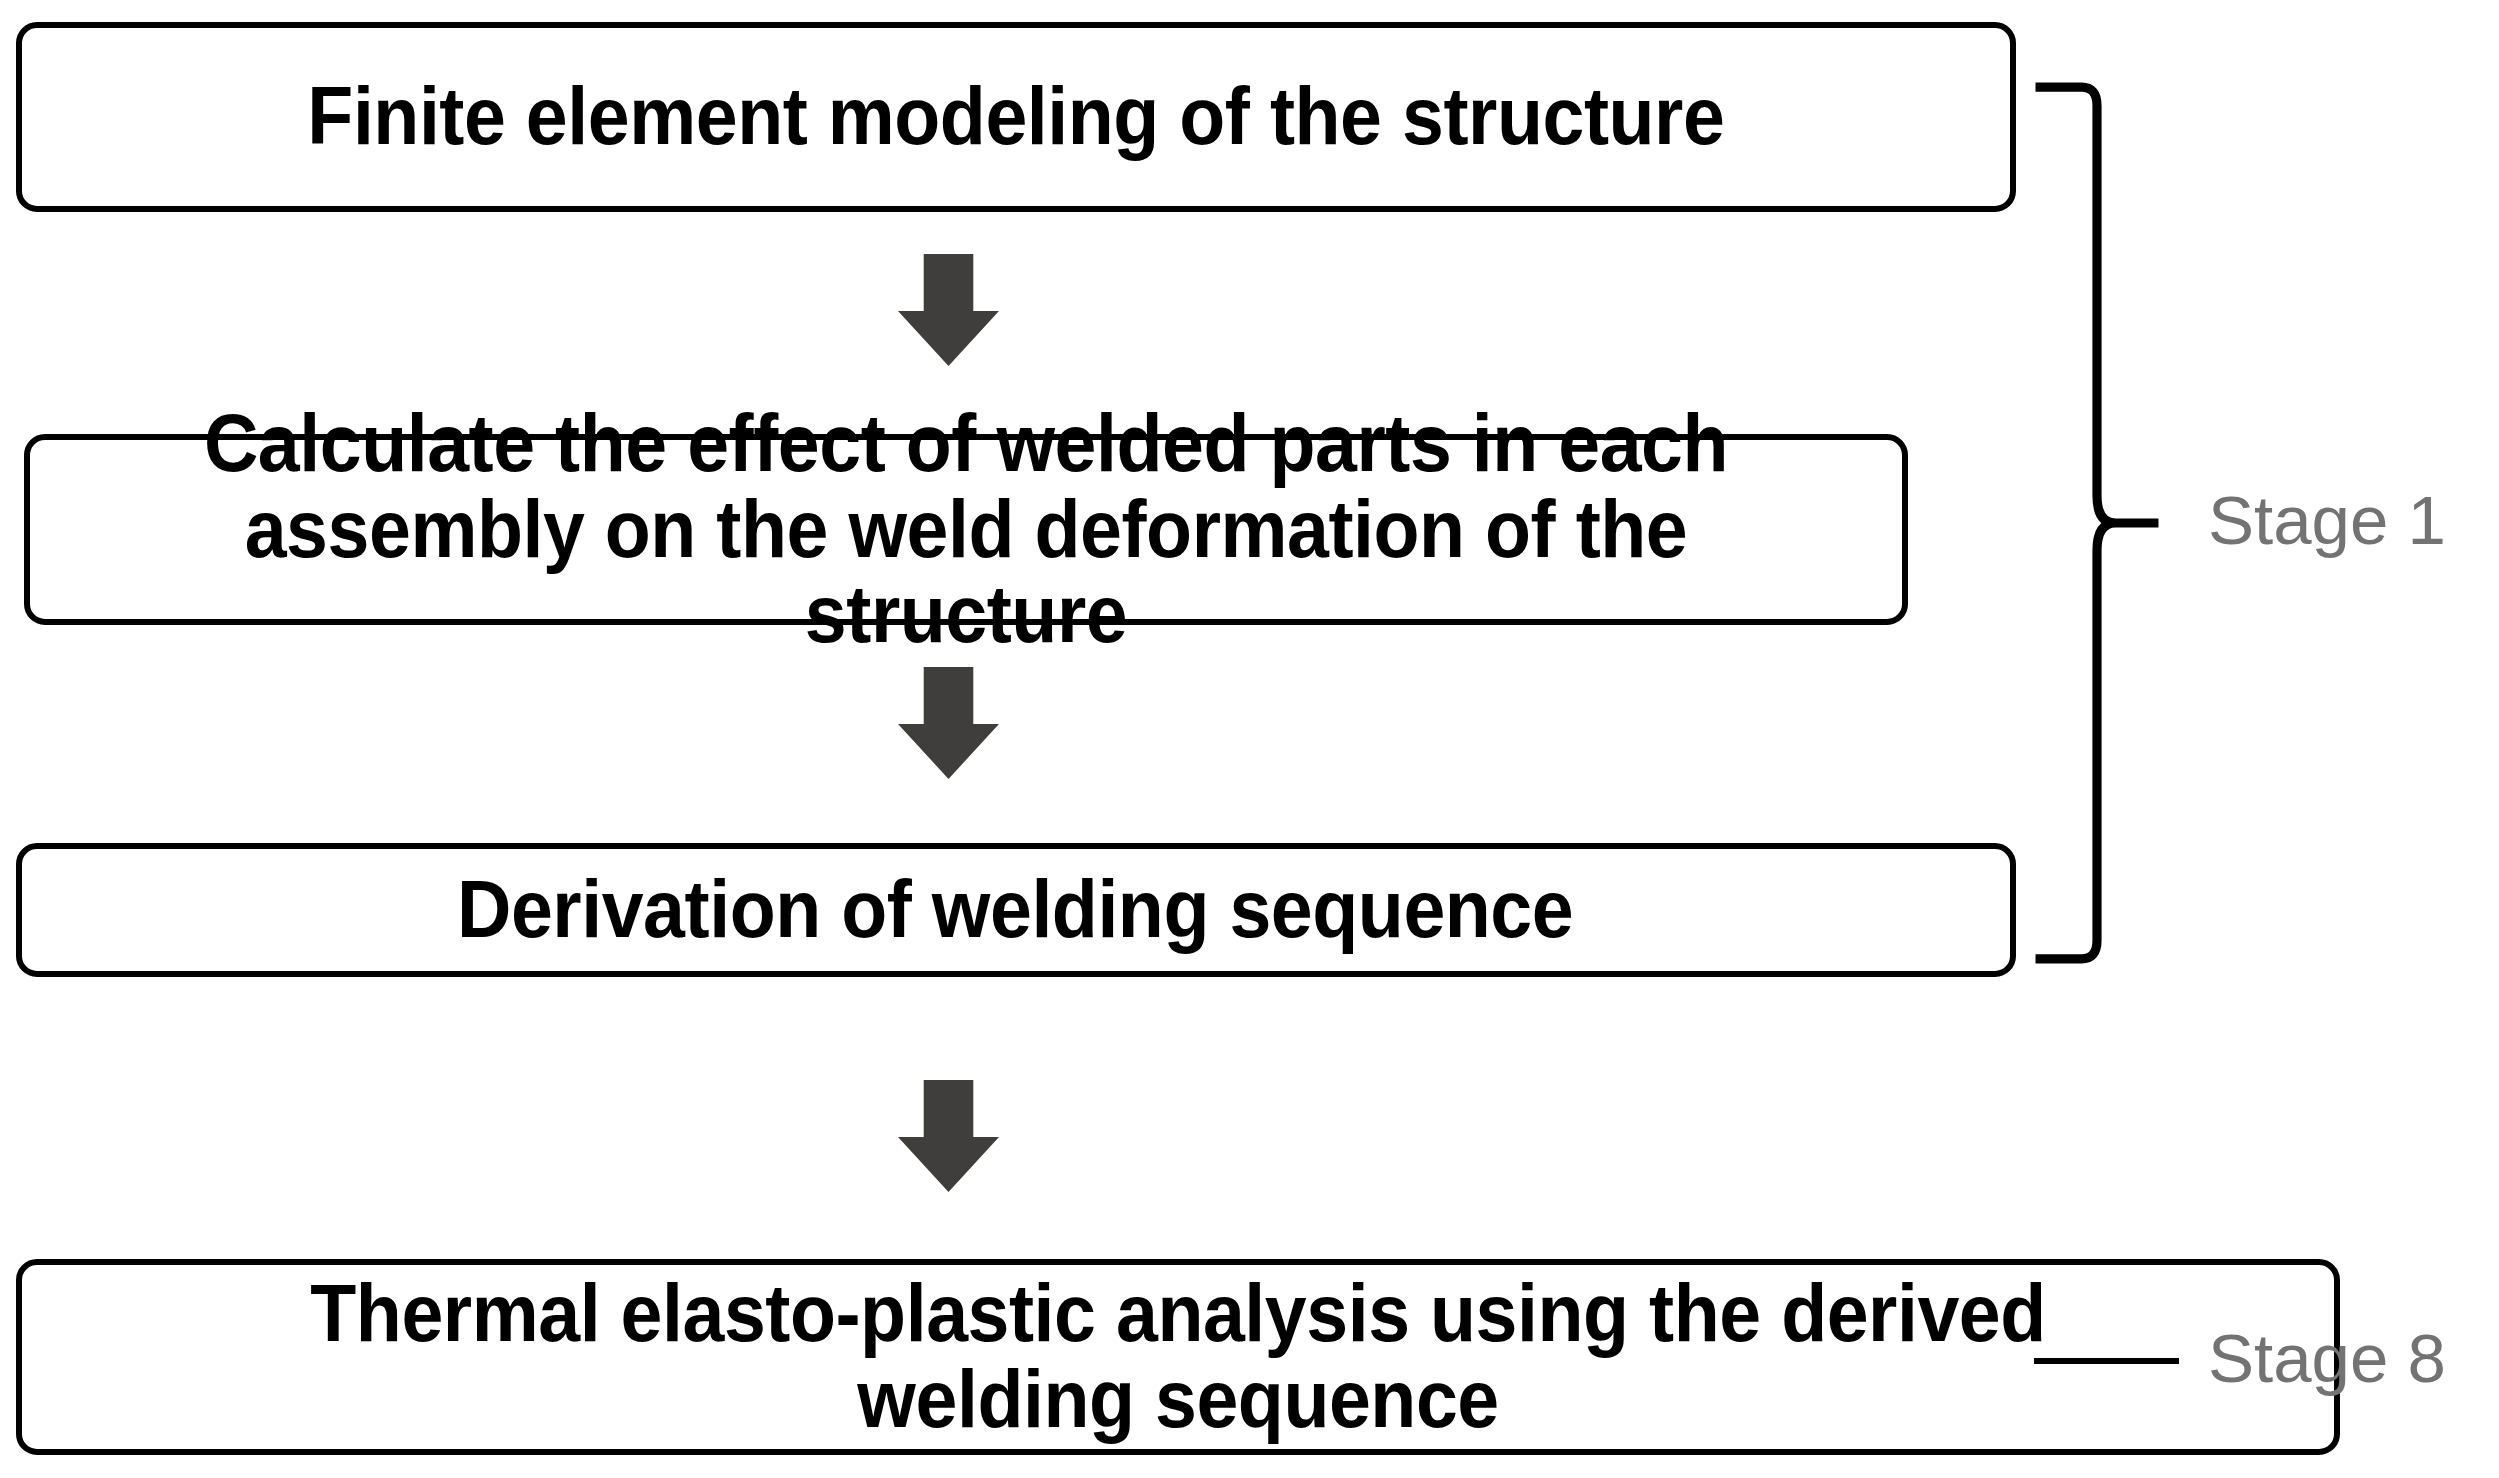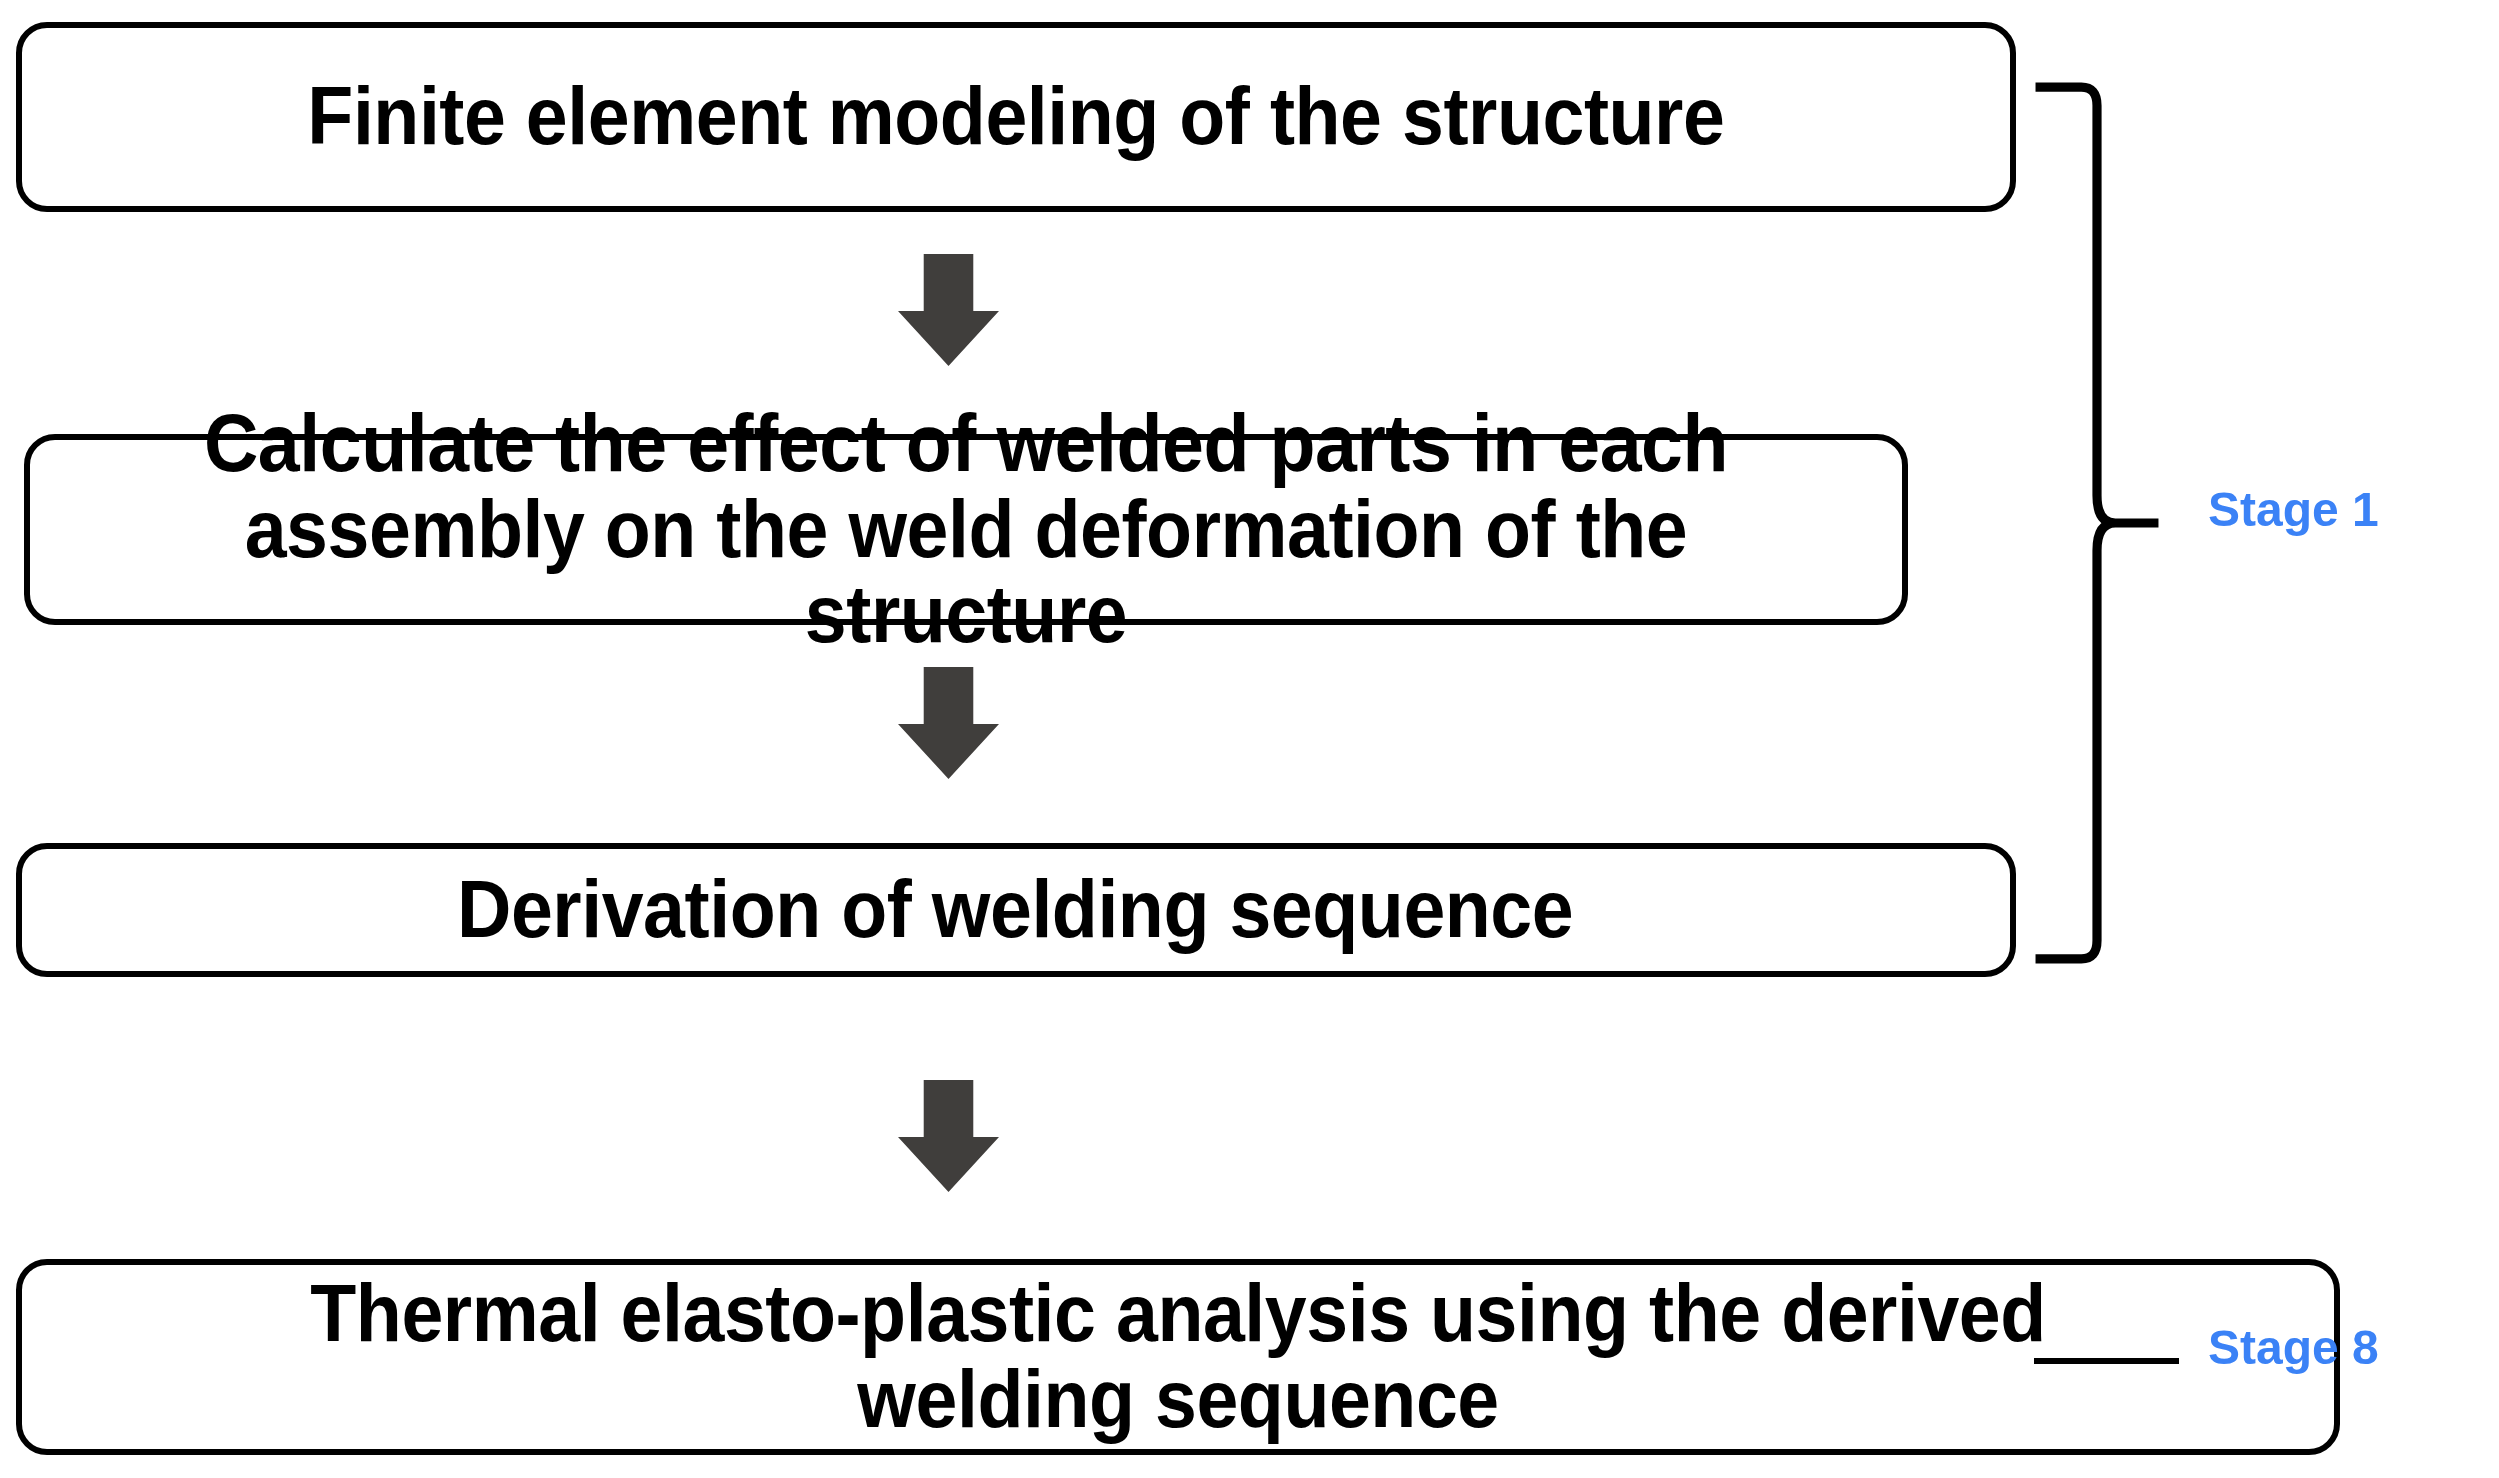--- a/index.html
+++ b/index.html
@@ -16,21 +16,21 @@
     height: 1478px;
     background: #ffffff;
     overflow: hidden;
   }
 
   
   .box {
     position: absolute;
     box-sizing: border-box;
     border: 6.4px solid #000000;
-    border-radius: 31px;
+    border-radius: 21px;
     background: #ffffff;
     display: flex;
     align-items: center;
     justify-content: center;
     text-align: center;
   }
   .box-text {
     font-family: "Liberation Sans", sans-serif;
     font-weight: bold;
     font-size: 81px;
@@ -77,24 +77,24 @@
     top: 1358px;
     width: 145px;
     height: 6.4px;
     background: #000000;
   }
 
   
   .stage-label {
     position: absolute;
     font-family: "Liberation Sans", sans-serif;
-    font-weight: bold;
-    font-size: 48px;
+    font-weight: normal;
+    font-size: 69px;
     line-height: 1;
-    color: #3b82f6;
+    color: #737373;
     white-space: nowrap;
   }
   #stage-label-1 { left: 2208px; top: 486px;  }
   #stage-label-2 { left: 2208px; top: 1324px; }
 </style>
 </head>
 <body>
 
 <div id="canvas">
 

